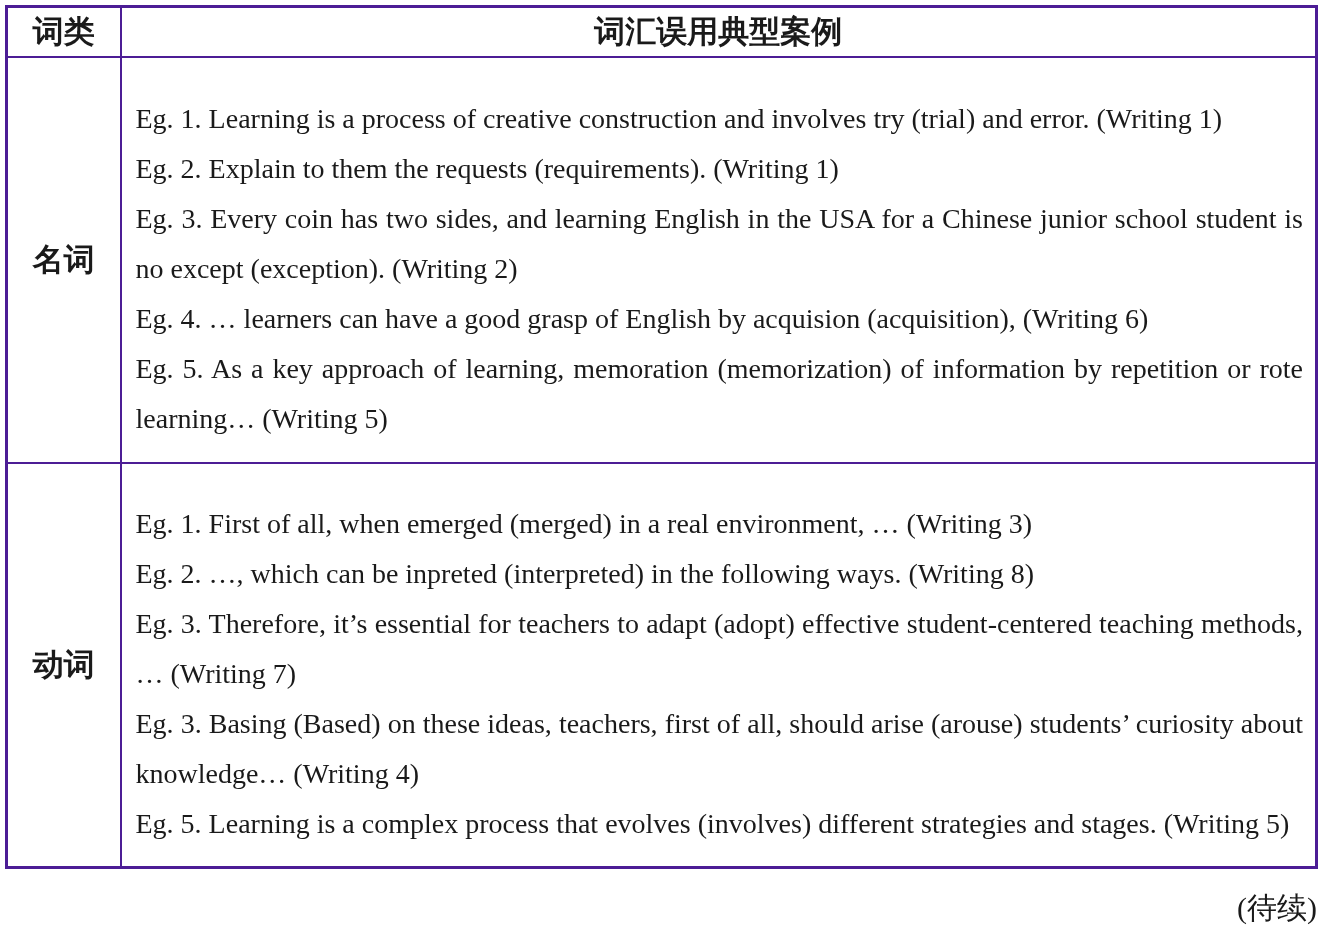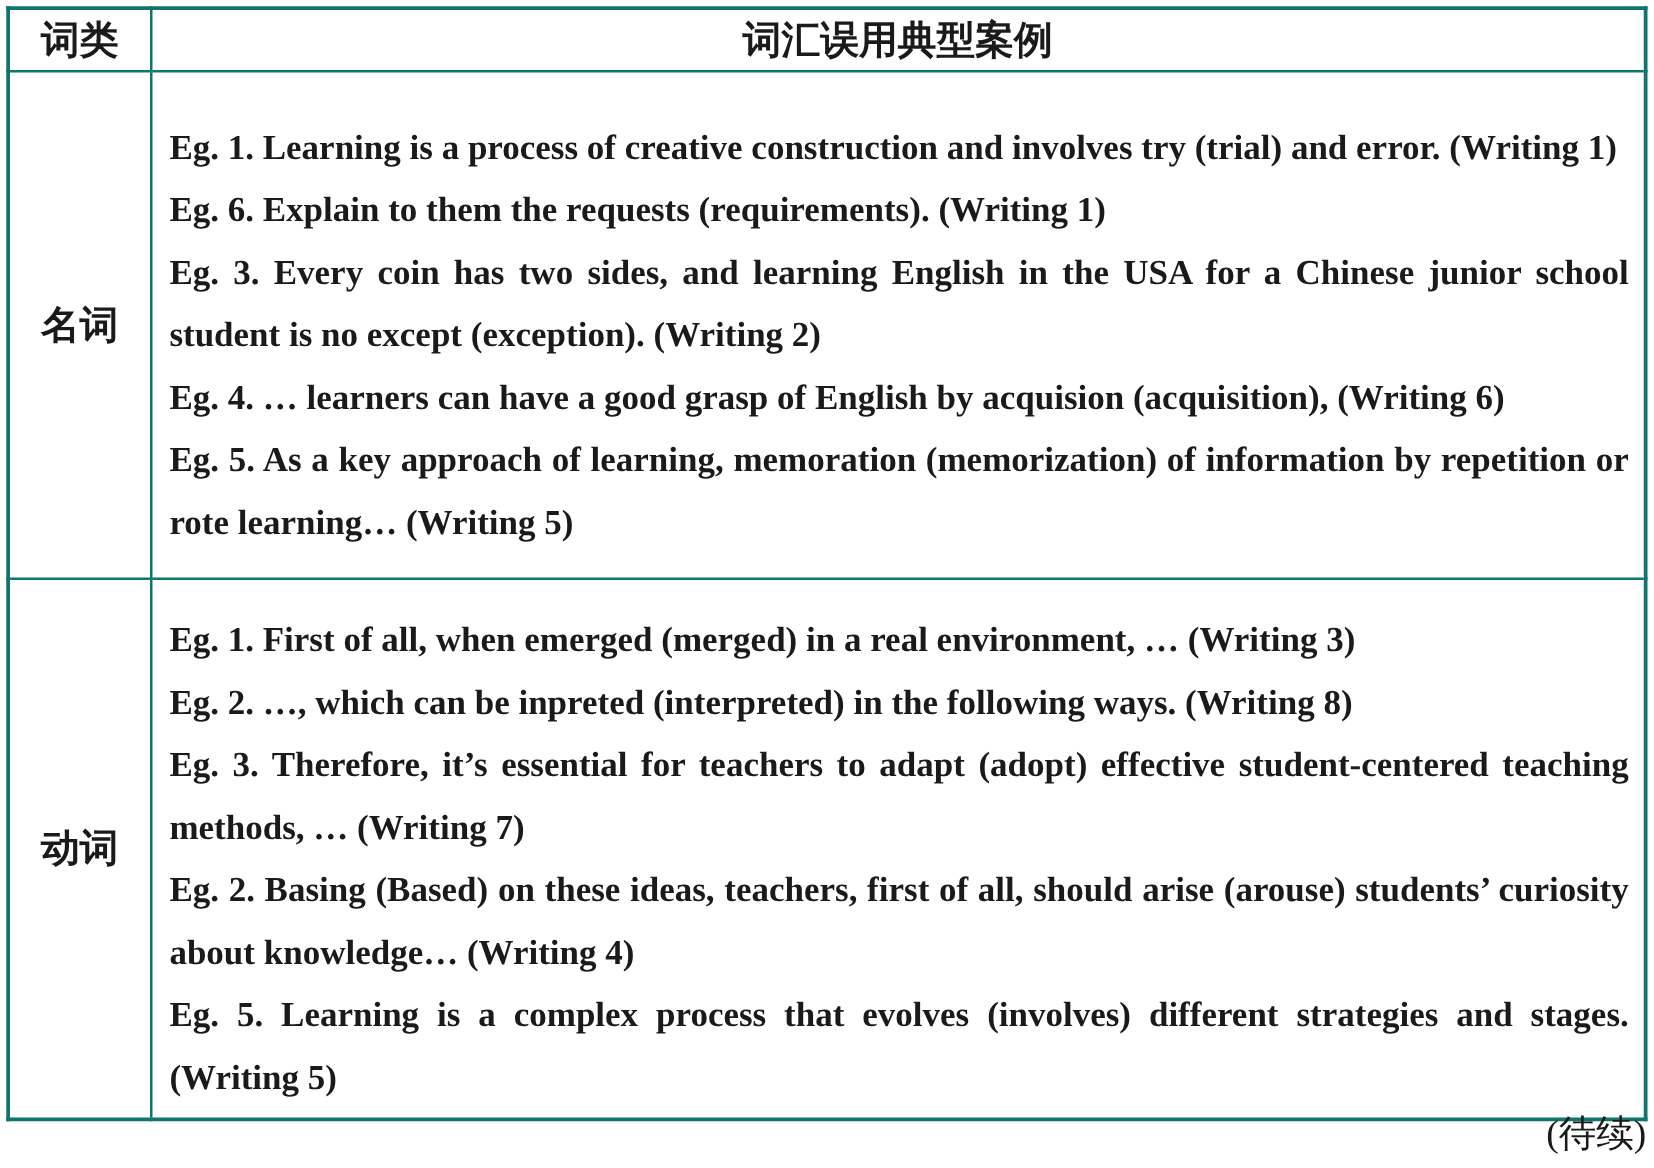--- a/index.html
+++ b/index.html
@@ -16,42 +16,41 @@
     background: #ffffff;
   }
   table.pos-table {
     position: absolute;
     left: 5px; top: 5px;
     width: 1313px;
     border-collapse: collapse;
     table-layout: fixed;
   }
   table.pos-table, table.pos-table th, table.pos-table td {
-    border: 2px solid #0f766e;
+    border: 2px solid #4c1d95;
   }
   table.pos-table { border-width: 3px; }
   col.c1 { width: 114px; }
   th.hdr {
     height: 50px;
     font-size: 31px;
     font-weight: bold;
     text-align: center;
     vertical-align: middle;
     border-bottom-width: 3px;
   }
   td.cat {
     font-size: 31px;
     font-weight: bold;
     text-align: center;
     vertical-align: middle;
   }
   td.examples {
     vertical-align: middle;
     padding: 24px 12px 6px 14px;
-    font-weight: bold;
   }
   td.examples p {
     font-size: 28px;
     line-height: 50px;
     text-align: justify;
   }
   .row-noun td.examples { height: 406px; }
   .row-verb td.examples { height: 405px; }
   .continued {
     position: absolute;
@@ -76,33 +75,33 @@
       <tr>
         <th class="hdr">词类</th>
         <th class="hdr">词汇误用典型案例</th>
       </tr>
     </thead>
     <tbody>
       <tr class="row-noun">
         <td class="cat">名词</td>
         <td class="examples">
           <p>Eg. 1. Learning is a process of creative construction and involves try (trial) and error. (Writing 1)</p>
-          <p>Eg. 6. Explain to them the requests (requirements). (Writing 1)</p>
+          <p>Eg. 2. Explain to them the requests (requirements). (Writing 1)</p>
           <p>Eg. 3. Every coin has two sides, and learning English in the USA for a Chinese junior school student is no except (exception).  (Writing 2)</p>
           <p>Eg. 4. … learners can have a good grasp of English by acquision (acquisition), (Writing 6)</p>
           <p>Eg. 5. As a key approach of learning, memoration (memorization) of information by repetition or rote learning… (Writing 5)</p>
         </td>
       </tr>
       <tr class="row-verb">
         <td class="cat">动词</td>
         <td class="examples">
           <p>Eg. 1. First of all, when emerged (merged) in a real environment, … (Writing 3)</p>
           <p>Eg. 2. …, which can be inpreted (interpreted) in the following ways.  (Writing 8)</p>
           <p>Eg. 3. Therefore, it’s essential for teachers to adapt (adopt) effective student-centered teaching methods, … (Writing 7)</p>
-          <p>Eg. 2. Basing (Based) on these ideas, teachers, first of all, should arise (arouse) students’ curiosity about knowledge… (Writing 4)</p>
+          <p>Eg. 3. Basing (Based) on these ideas, teachers, first of all, should arise (arouse) students’ curiosity about knowledge… (Writing 4)</p>
           <p>Eg. 5. Learning is a complex process that evolves (involves) different strategies and stages. (Writing 5)</p>
         </td>
       </tr>
     </tbody>
   </table>
 
   <div class="continued">(待续)</div>
 
 </div>
 

